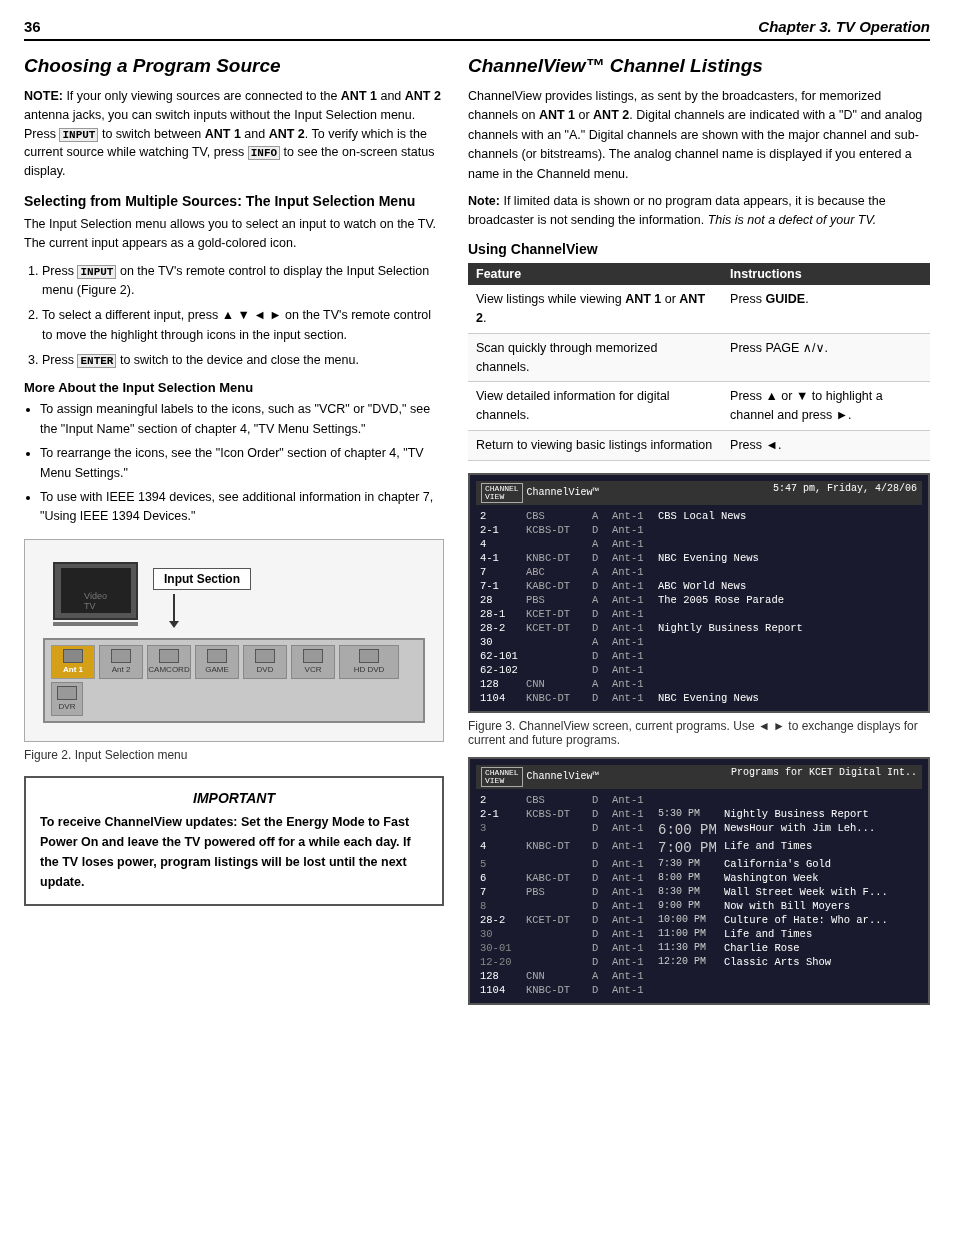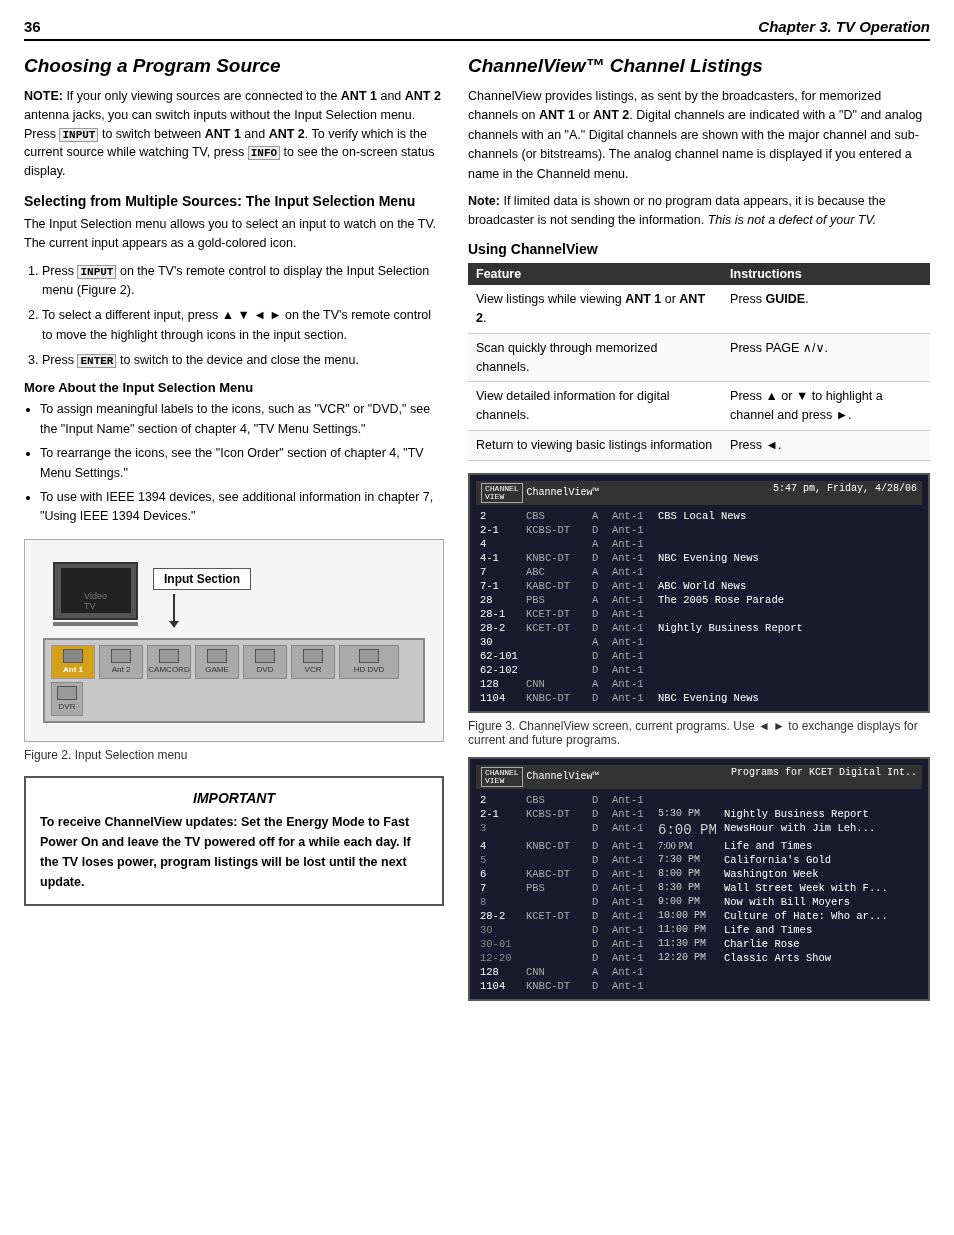--- a/index.html
+++ b/index.html
@@ -428,21 +428,21 @@
             <span class="type" style="width:14px;color:#aaa">D</span>
             <span class="ant" style="color:#aaa">Ant-1</span>
             <span style="width:60px;color:#ccc;font-size:14px;">6:00 PM</span>
             <span class="prog" style="color:#fff">NewsHour with Jim Leh...</span>
           </div>
           <div class="screen-row">
             <span class="ch" style="color:#fff">4</span>
             <span class="name" style="color:#aaa">KNBC-DT</span>
             <span class="type" style="width:14px;color:#aaa">D</span>
             <span class="ant" style="color:#aaa">Ant-1</span>
-            <span style="width:60px;color:#ccc;font-size:10px;font-family:Liberation Serif, serif;">7:00 PM</span>
+            <span style="width:60px;color:#ccc;font-size:14px;">7:00 PM</span>
             <span class="prog" style="color:#fff">Life and Times</span>
           </div>
           <div class="screen-row">
             <span class="ch" style="color:#888">5</span>
             <span class="name" style="color:#aaa"></span>
             <span class="type" style="width:14px;color:#aaa">D</span>
             <span class="ant" style="color:#aaa">Ant-1</span>
             <span style="width:60px;color:#ccc;font-size:10px;">7:30 PM</span>
             <span class="prog" style="color:#fff">California's Gold</span>
           </div>

